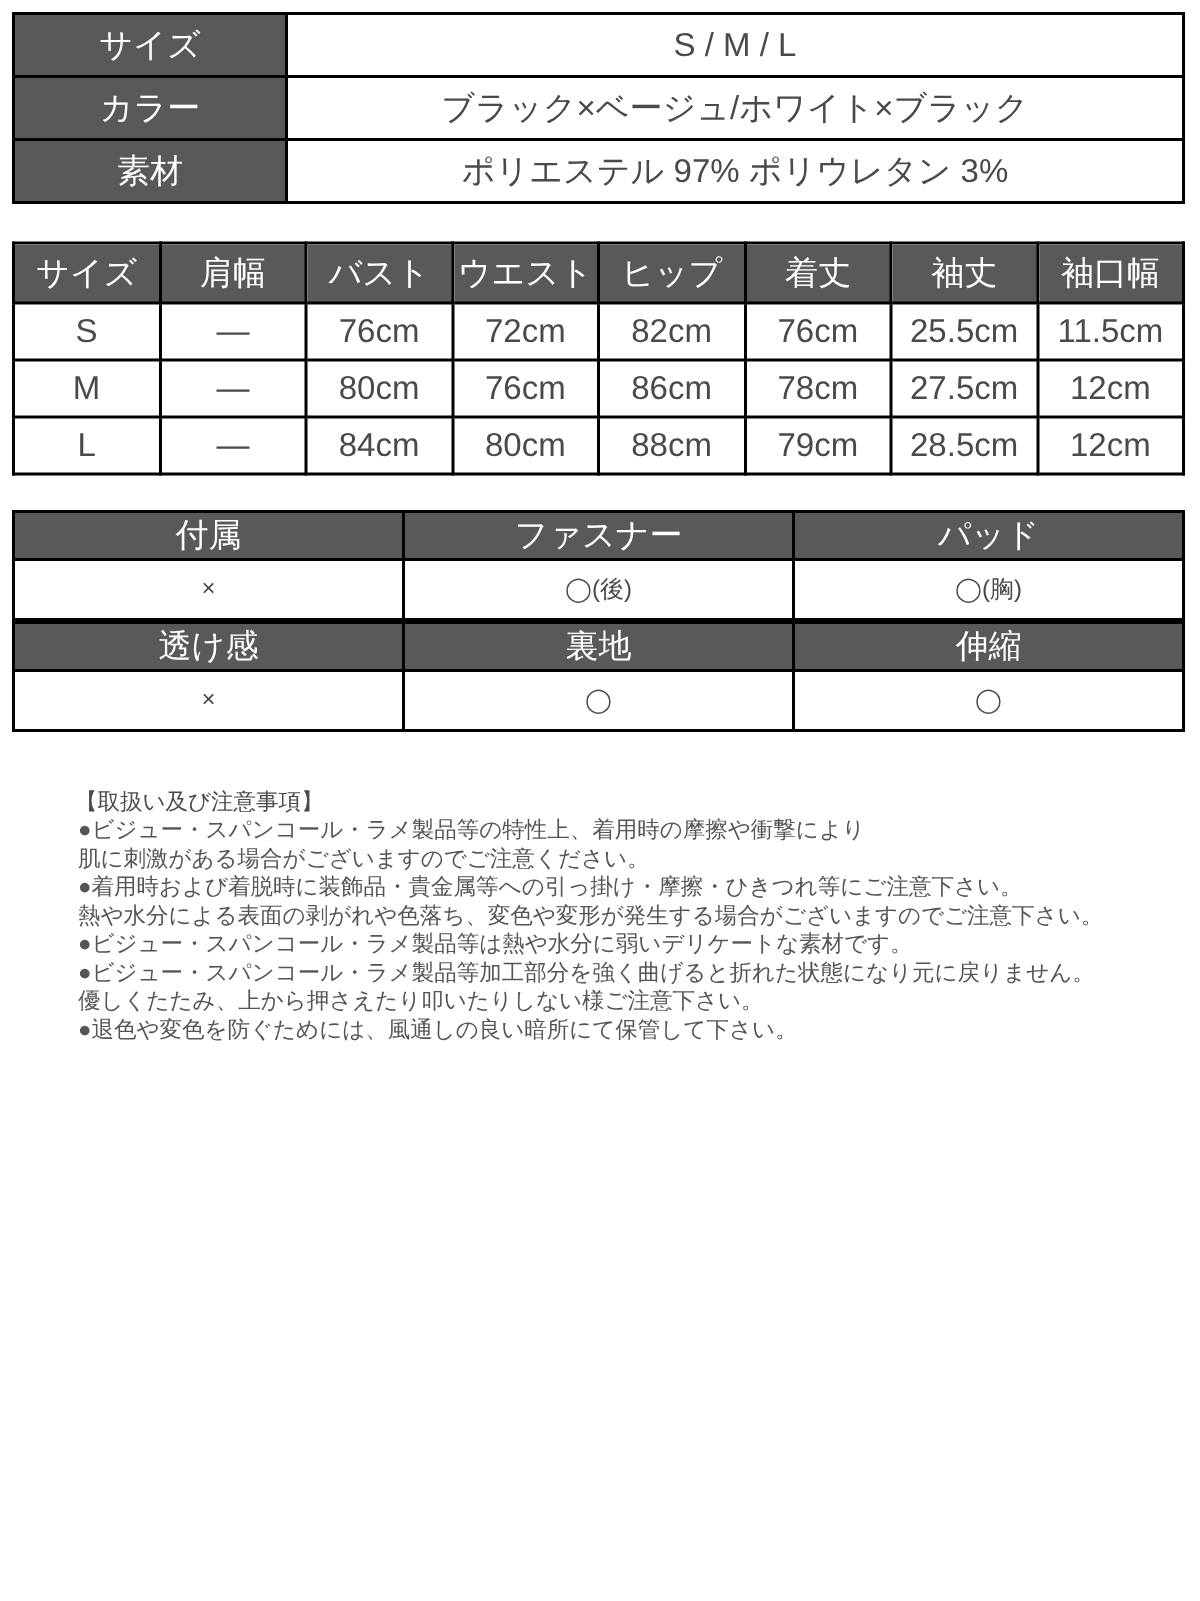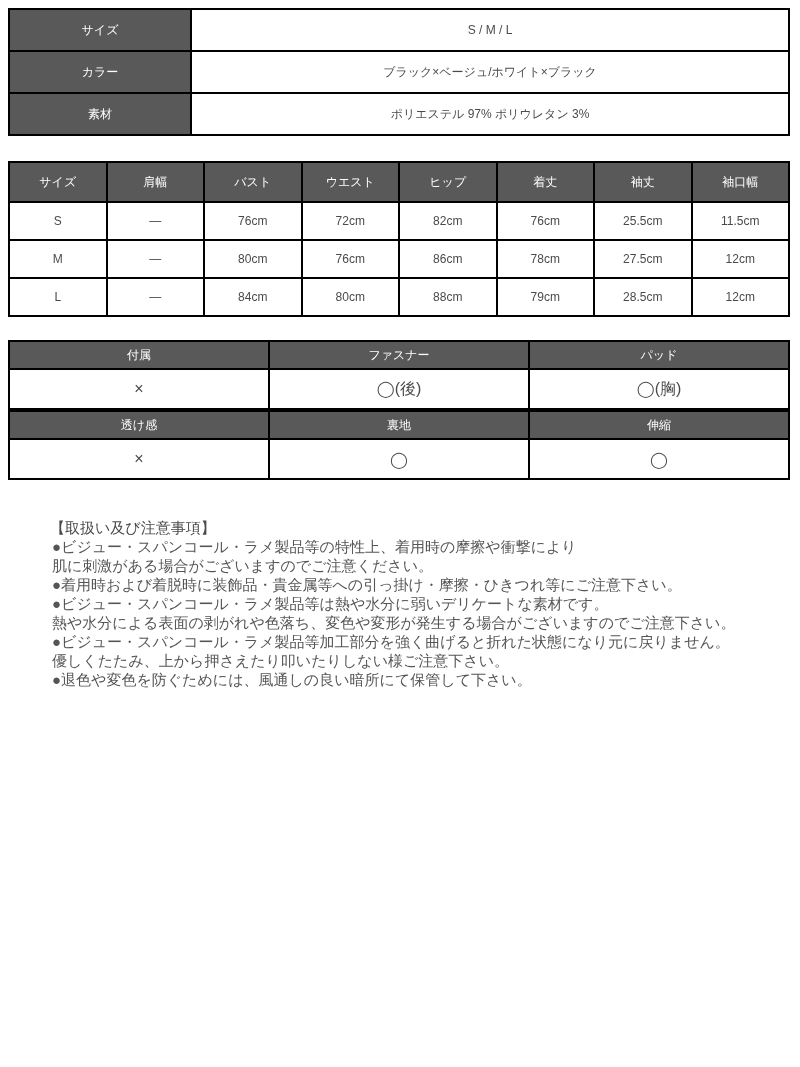--- a/index.html
+++ b/index.html
@@ -20,21 +20,21 @@
     border-collapse: collapse;
     table-layout: fixed;
     width: 782px;
     margin-left: 8px;
     background: #ffffff;
   }
   td {
     border: 2px solid #000000;
     text-align: center;
     vertical-align: middle;
-    font-size: 12px;
+    font-size: 22px;
     color: #4a4a4a;
     padding: 0;
     overflow: hidden;
   }
   td.hdr {
     background: #595959;
     color: #ffffff;
   }
   
   .spec-table { margin-top: 8px; }
@@ -48,20 +48,21 @@
   .feat-table { margin-top: 23px; }
   .feat-table td.hdr { height: 26px; }
   .feat-table td.val { height: 38px; font-size: 16px; }
   .feat-table tr.second-group td { border-top: 4px solid #000000; margin-left: 38px; }
   
   .care-notes {
     margin: 38px 0 0 42px;
     font-size: 15px;
     line-height: 19px;
     color: #555555;
+    font-family: Liberation Mono, monospace;
   }
   .care-notes .title {
     padding-left: 8px;
     color: #4a4a4a;
   }
   .care-notes .line {
     white-space: nowrap;
     margin-left: 10px;
   }
 </style>
@@ -155,20 +156,20 @@
         <td class="val">◯</td>
       </tr>
     </tbody>
   </table>
 
   <div class="care-notes">
     <div class="title">【取扱い及び注意事項】</div>
     <div class="line">●ビジュー・スパンコール・ラメ製品等の特性上、着用時の摩擦や衝撃により</div>
     <div class="line">肌に刺激がある場合がございますのでご注意ください。</div>
     <div class="line">●着用時および着脱時に装飾品・貴金属等への引っ掛け・摩擦・ひきつれ等にご注意下さい。</div>
+    <div class="line">熱や水分による表面の剥がれや色落ち、変色や変形が発生する場合がございますのでご注意下さい。</div>
     <div class="line">●ビジュー・スパンコール・ラメ製品等は熱や水分に弱いデリケートな素材です。</div>
-    <div class="line">熱や水分による表面の剥がれや色落ち、変色や変形が発生する場合がございますのでご注意下さい。</div>
     <div class="line">●ビジュー・スパンコール・ラメ製品等加工部分を強く曲げると折れた状態になり元に戻りません。</div>
     <div class="line">優しくたたみ、上から押さえたり叩いたりしない様ご注意下さい。</div>
     <div class="line">●退色や変色を防ぐためには、風通しの良い暗所にて保管して下さい。</div>
   </div>
 
 </div>
 
 </body></html>

